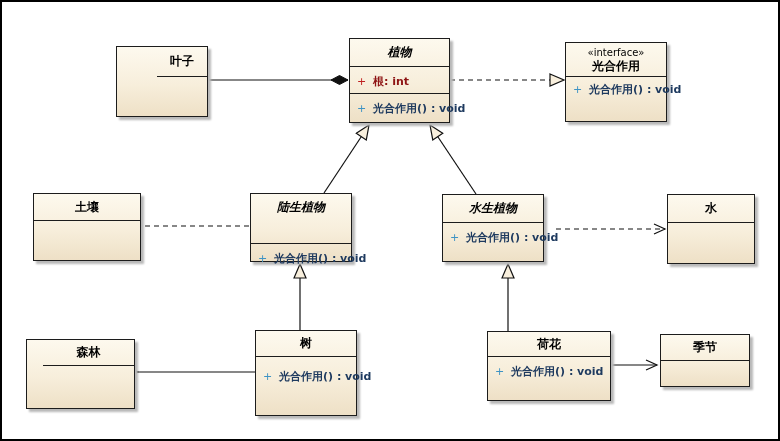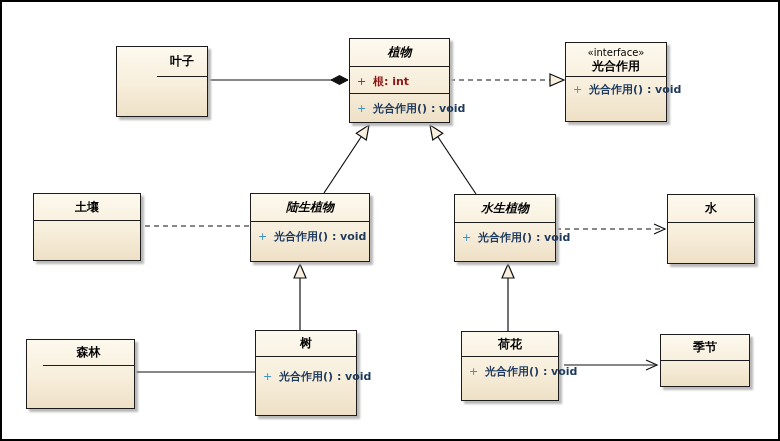--- a/index.html
+++ b/index.html
@@ -101,33 +101,33 @@
     </div>
   </div>
 
   <div class="uml-class" style="left:31px;top:191px;width:108px;height:68px;">
     <div class="cls-title" style="height:26px;">
       <span class="cls-name">土壤</span>
     </div>
     <div class="compartment"></div>
   </div>
 
-  <div class="uml-class abstract" style="left:248px;top:191px;width:120px;height:69px;">
+  <div class="uml-class abstract" style="left:248px;top:191px;width:102px;height:69px;gap:22px;">
     <div class="cls-title" style="height:27px;">
       <span class="cls-name">陆生植物</span>
     </div>
     <div class="compartment">
       <div class="member meth">
         <span class="vis">+</span>
         <span class="txt">光合作用() : void</span>
       </div>
     </div>
   </div>
 
-  <div class="uml-class abstract" style="left:452px;top:192px;width:102px;height:68px;">
+  <div class="uml-class abstract" style="left:440px;top:192px;width:102px;height:68px;">
     <div class="cls-title" style="height:27px;">
       <span class="cls-name">水生植物</span>
     </div>
     <div class="compartment">
       <div class="member meth">
         <span class="vis">+</span>
         <span class="txt">光合作用() : void</span>
       </div>
     </div>
   </div>
@@ -151,21 +151,21 @@
       <span class="cls-name">树</span>
     </div>
     <div class="compartment">
       <div class="member meth" style="padding-top:12px;">
         <span class="vis">+</span>
         <span class="txt">光合作用() : void</span>
       </div>
     </div>
   </div>
 
-  <div class="uml-class" style="left:459px;top:329px;width:98px;height:70px;">
+  <div class="uml-class" style="left:485px;top:329px;width:124px;height:70px;">
     <div class="cls-title" style="height:24px;">
       <span class="cls-name">荷花</span>
     </div>
     <div class="compartment">
       <div class="member meth">
         <span class="vis">+</span>
         <span class="txt">光合作用() : void</span>
       </div>
     </div>
   </div>

